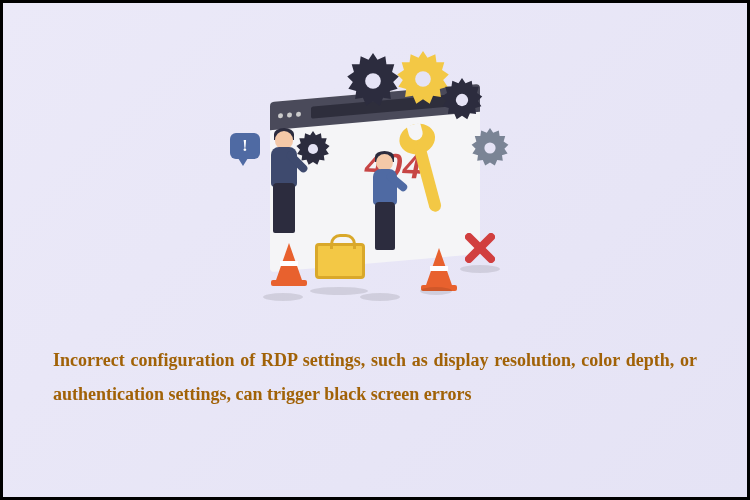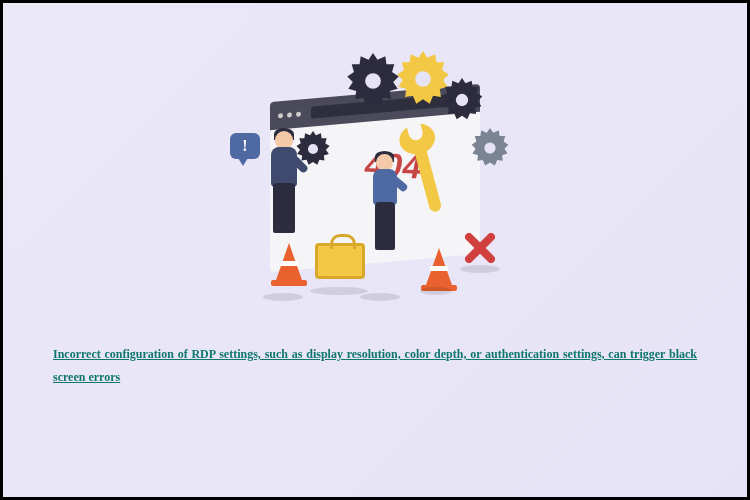--- a/index.html
+++ b/index.html
@@ -313,28 +313,27 @@
       background: rgba(0,0,0,0.1);
       border-radius: 50%;
       height: 8px;
     }
     .shadow1 { top: 260px; left: 48px; width: 40px; }
     .shadow2 { top: 260px; left: 145px; width: 40px; }
     .shadow3 { top: 254px; left: 95px; width: 58px; }
     .shadow4 { top: 254px; left: 205px; width: 32px; }
     .shadow5 { top: 232px; left: 245px; width: 40px; }
     .caption {
-      font-size: 12px;
+      font-size: 18px;
       font-weight: bold;
-      color: #0f766e;
+      color: #a16207;
       text-align: justify;
       line-height: 1.9;
       text-align-last: left;
       width: 100%;
-      text-decoration: underline;
     }
   </style>
 </head>
 <body>
 
 <div class="illustration">
 
   <div class="browser-frame">
     <div class="browser-top-bar">
       <div class="browser-dot"></div>

